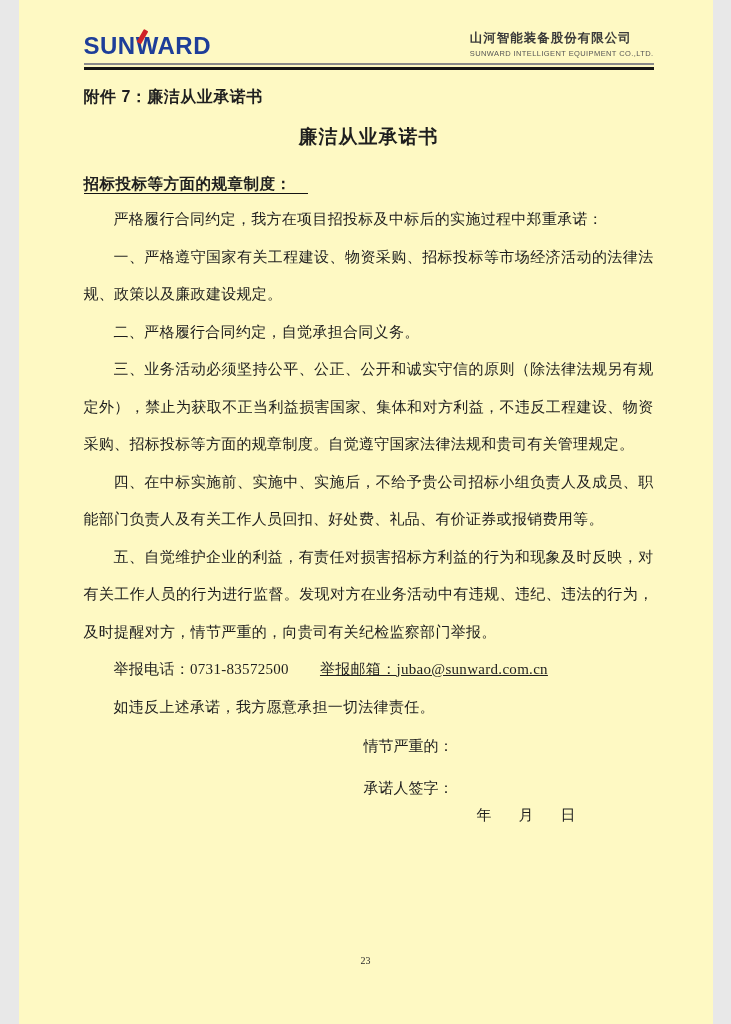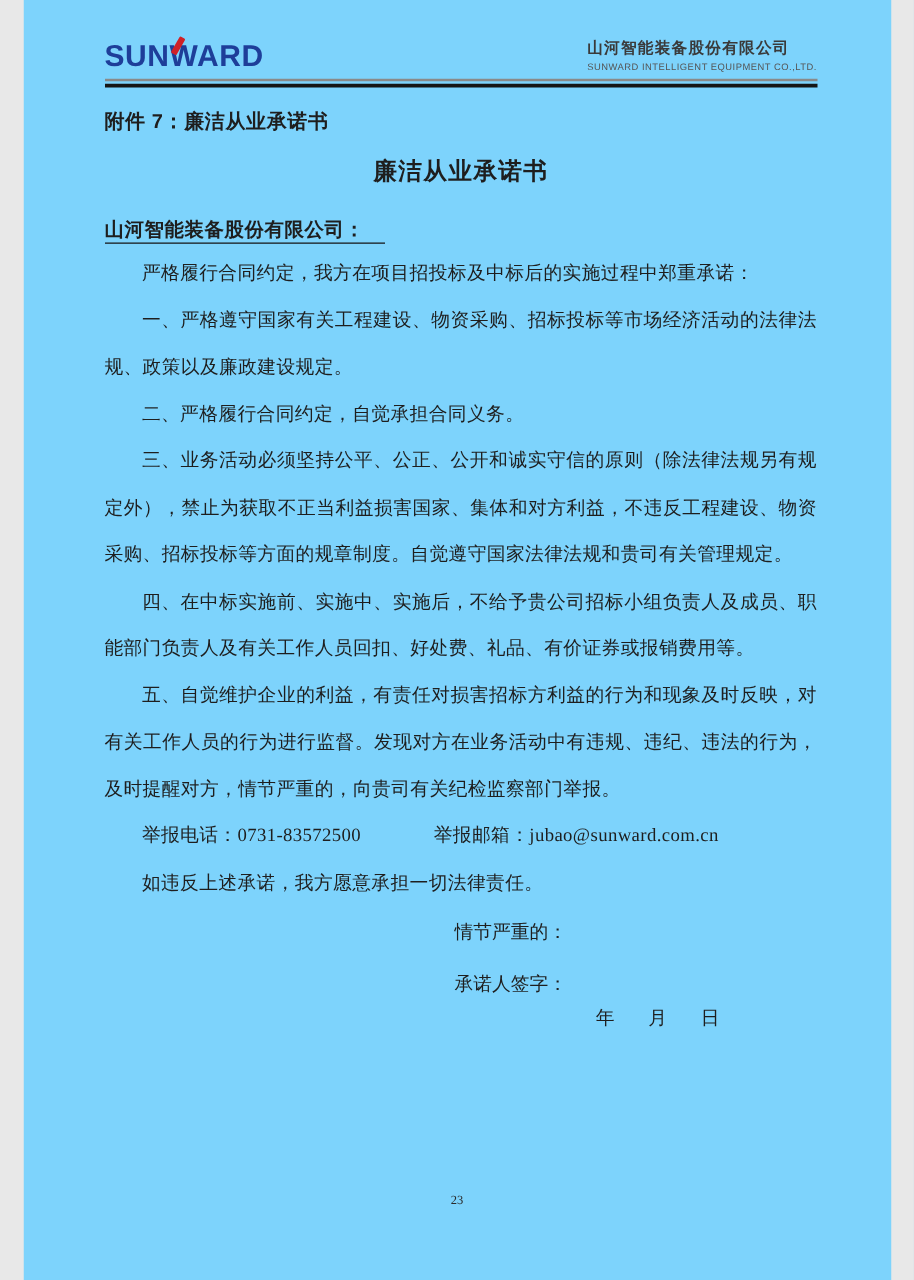--- a/index.html
+++ b/index.html
@@ -2,21 +2,21 @@
 <html><head>
 <meta charset="utf-8">
 <style>
   * { margin: 0; padding: 0; box-sizing: border-box; }
   html, body { background: #e8e8e8; }
   .page {
     position: relative;
     width: 694px;
     height: 1024px;
     margin: 0 auto;
-    background: #7dd3fc;
+    background: #fef9c3;
     font-family: "Liberation Serif", serif;
     color: #1e1e1e;
     overflow: hidden;
   }
   .content { padding: 0 59px 0 65px; }
 
   
   .doc-header {
     display: flex;
     justify-content: space-between;
@@ -92,21 +92,21 @@
 
   
   .body-text { margin-top: 6px; }
   .body-text p, .line {
     font-size: 15px;
     line-height: 37.5px;
     text-align: justify;
     text-indent: 2em;
     letter-spacing: 0.3px;
   }
-  .contact-line .email-part { margin-left: 54px; }
+  .contact-line .email-part { margin-left: 27px; text-decoration: underline; }
 
   
   .sig-block { margin-top: 10px; font-size: 15px; }
   .sig-line { padding-left: 280px; line-height: 20px; }
   .sig-line.signer { margin-top: 22px; }
   .date-line { padding-left: 393px; margin-top: 7px; line-height: 20px; }
   .date-line span { margin-right: 27px; }
   .date-line span:last-child { margin-right: 0; }
 
   
@@ -136,21 +136,21 @@
       </div>
     </header>
 
     <div class="header-rule"></div>
 
     <div class="attachment-heading">附件 7：廉洁从业承诺书</div>
 
     <h1 class="doc-title">廉洁从业承诺书</h1>
 
     <div class="salutation">
-      <span class="salutation-text">山河智能装备股份有限公司：</span>
+      <span class="salutation-text">招标投标等方面的规章制度：</span>
     </div>
 
     <div class="body-text">
       <p>严格履行合同约定，我方在项目招投标及中标后的实施过程中郑重承诺：</p>
       <p>一、严格遵守国家有关工程建设、物资采购、招标投标等市场经济活动的法律法规、政策以及廉政建设规定。</p>
       <p>二、严格履行合同约定，自觉承担合同义务。</p>
       <p>三、业务活动必须坚持公平、公正、公开和诚实守信的原则（除法律法规另有规定外），禁止为获取不正当利益损害国家、集体和对方利益，不违反工程建设、物资采购、招标投标等方面的规章制度。自觉遵守国家法律法规和贵司有关管理规定。</p>
       <p>四、在中标实施前、实施中、实施后，不给予贵公司招标小组负责人及成员、职能部门负责人及有关工作人员回扣、好处费、礼品、有价证券或报销费用等。</p>
       <p>五、自觉维护企业的利益，有责任对损害招标方利益的行为和现象及时反映，对有关工作人员的行为进行监督。发现对方在业务活动中有违规、违纪、违法的行为，及时提醒对方，情节严重的，向贵司有关纪检监察部门举报。</p>
 

